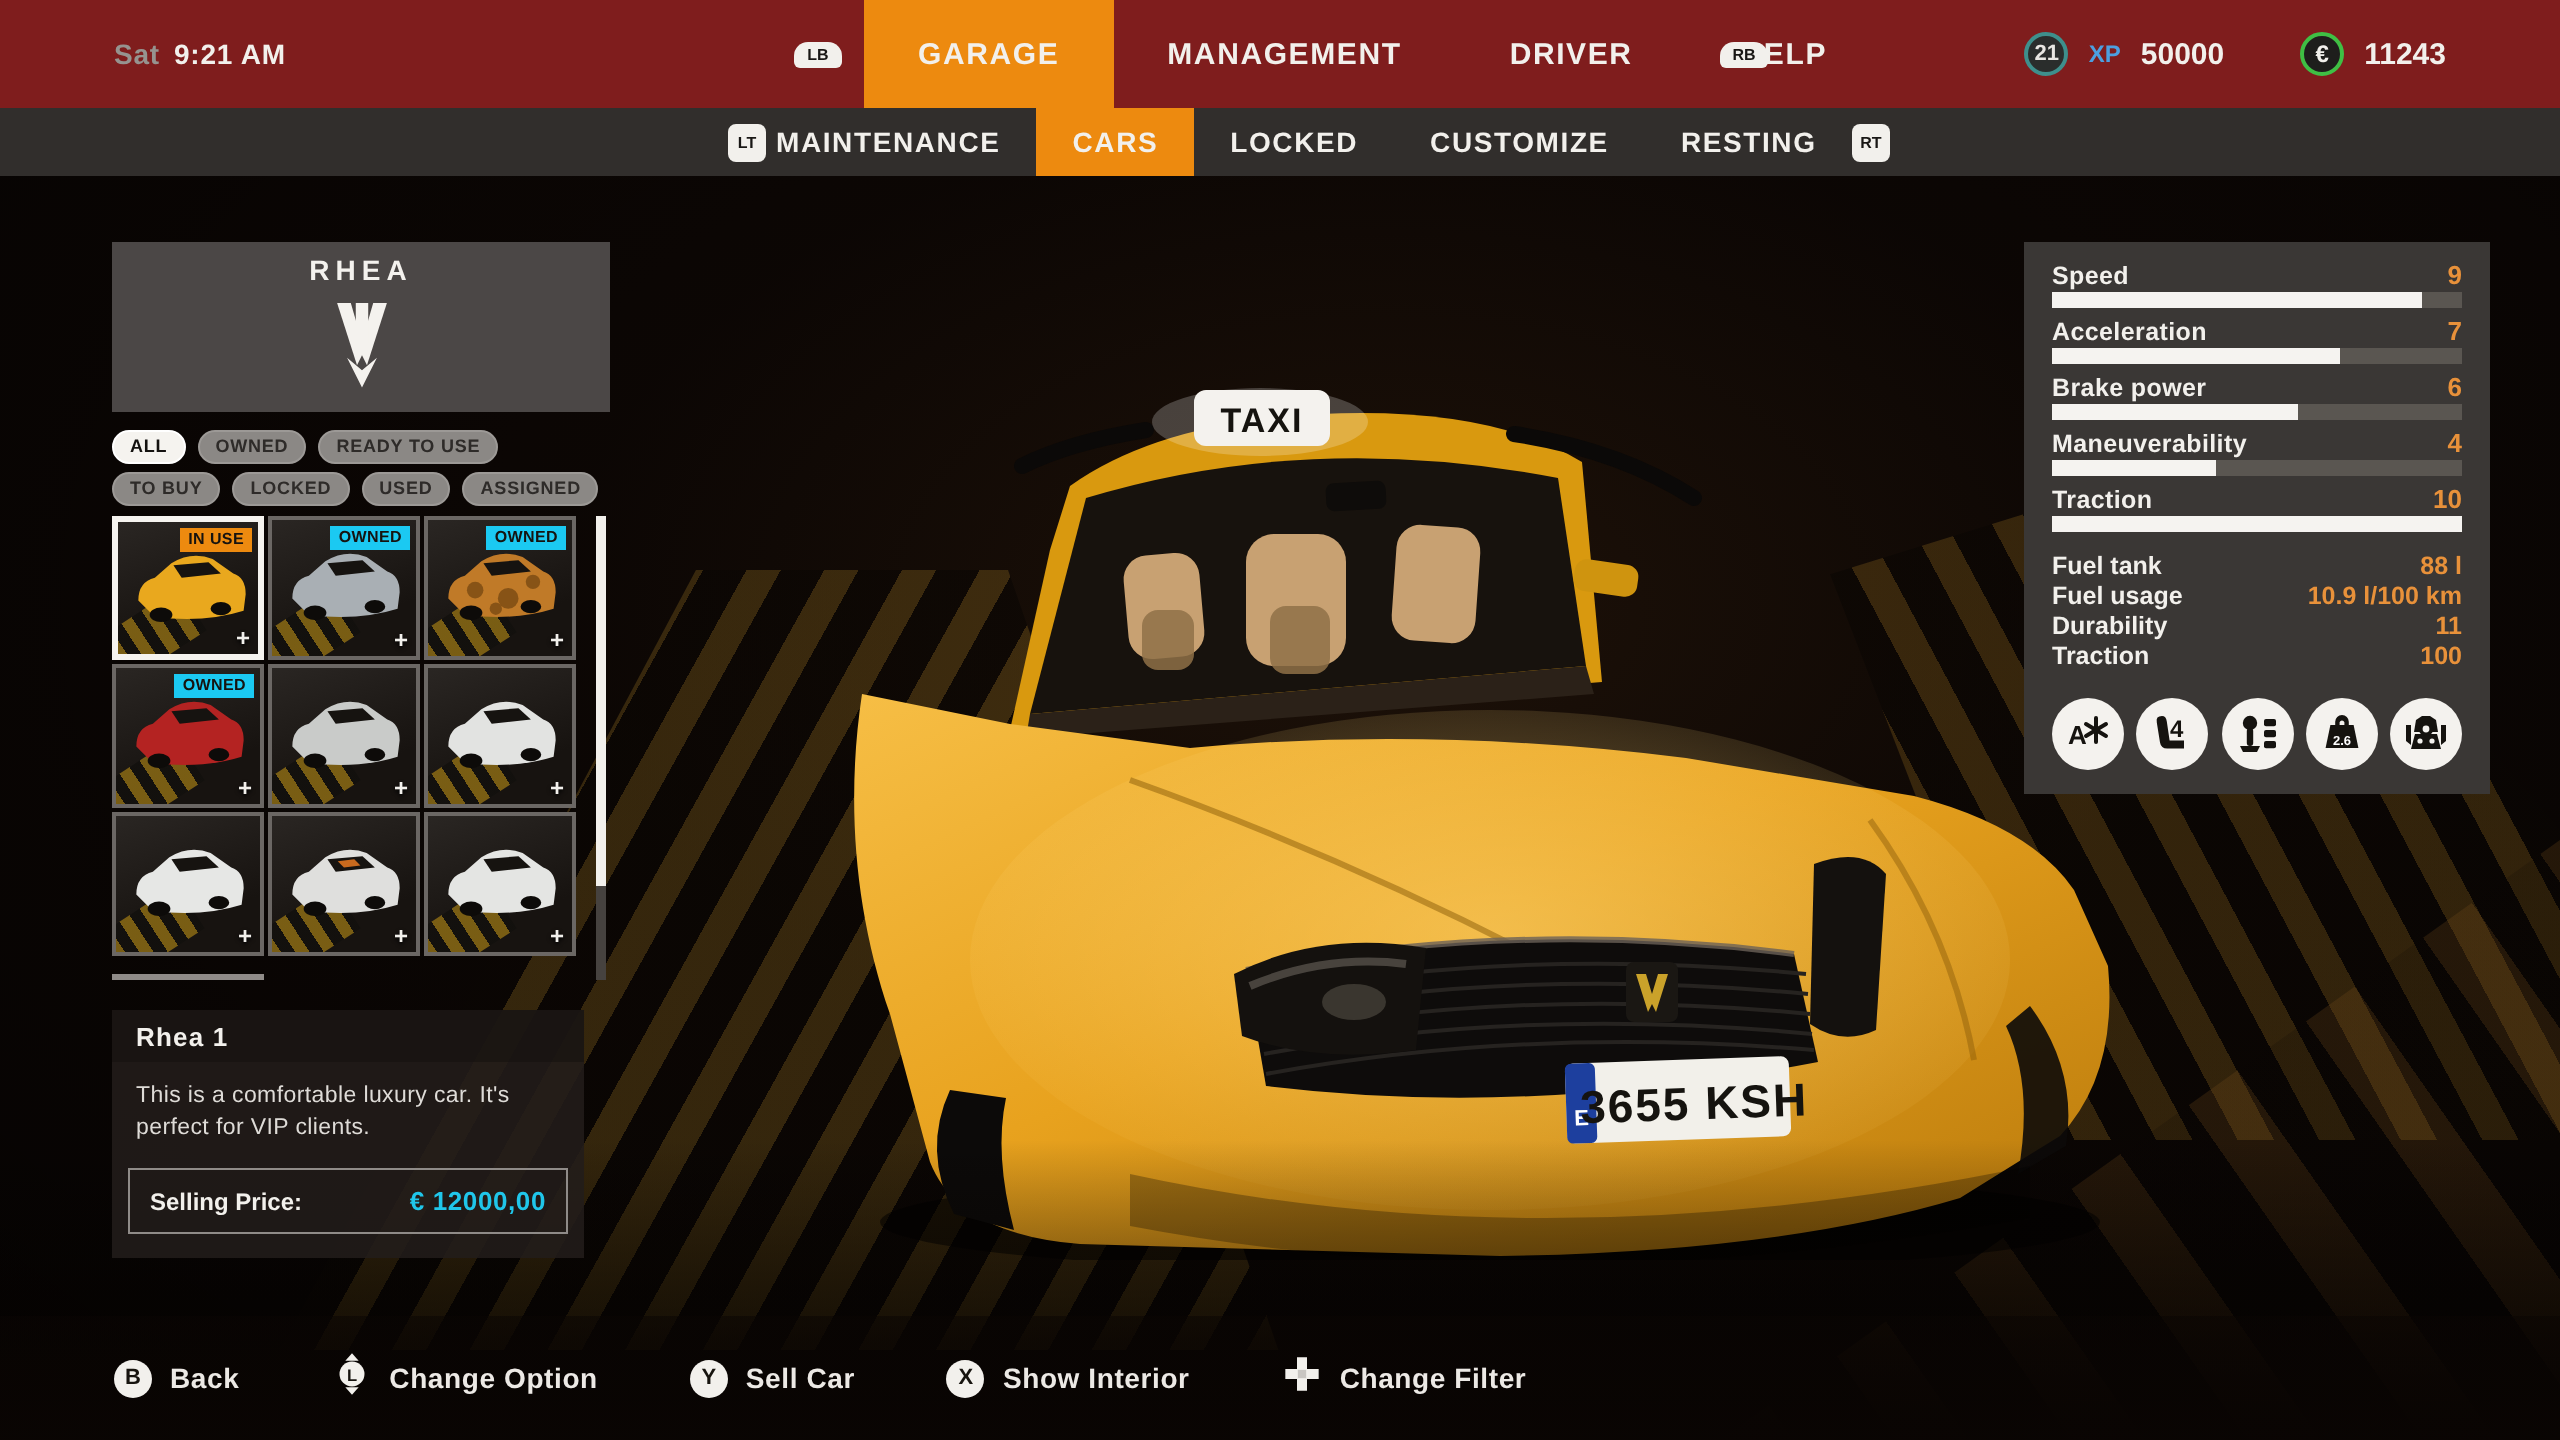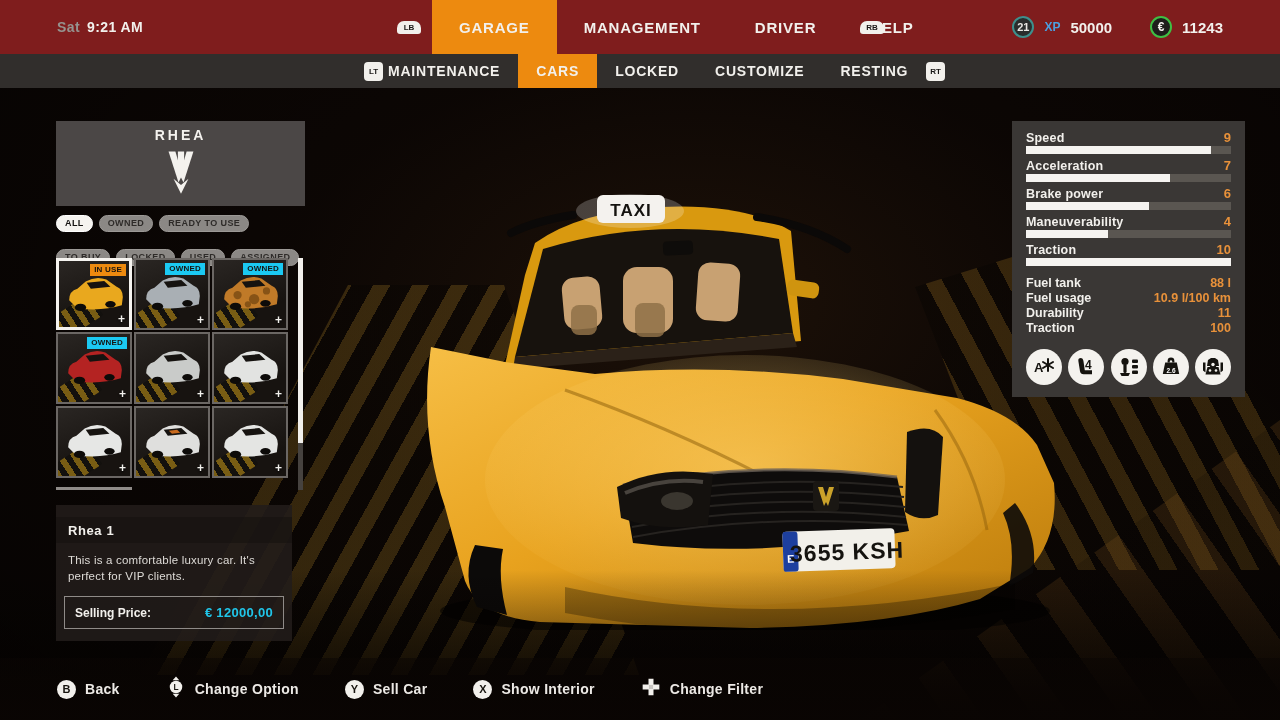--- a/index.html
+++ b/index.html
@@ -65,21 +65,21 @@
   .subnav-tab.active { background:var(--accent); }
 
   
   .brand-box { position:absolute; left:56px; top:121px; width:249px; height:85px;
     background:#4b4746; display:flex; flex-direction:column; align-items:center;
     justify-content:center; z-index:10; }
   .brand-name { color:#f4f2ee; font-size:14px; font-weight:bold; letter-spacing:3px; }
   .brand-mark { margin-top:1px; }
 
   .chips { position:absolute; left:56px; top:215px; width:252px; display:flex;
-    flex-wrap:wrap; gap:17px 6px; z-index:10; }
+    flex-wrap:wrap; gap:4px 6px; z-index:10; }
   .chip { padding:2px 8px 3px; border-radius:9px; background:#8b8885; border:1px solid #9c9996;
     color:#2e2b29; font-size:9px; font-weight:bold; letter-spacing:.4px; cursor:pointer; white-space:nowrap; }
   .chip.active { background:#f5f3ef; border-color:#ffffff; color:#141210; }
 
   .car-grid { position:absolute; left:56px; top:258px; width:232px; display:grid;
     grid-template-columns:repeat(3,76px); grid-auto-rows:72px; gap:2px; z-index:10; }
   .car-cell { position:relative; border:2px solid #6b6764;
     background:linear-gradient(160deg,#2a2623,#171310 70%); overflow:hidden; cursor:pointer; }
   .car-cell.selected { border:3px solid #f5f3ef; }
   .thumb-stripe { position:absolute; left:-16px; bottom:-6px; width:58px; height:26px;
@@ -92,21 +92,21 @@
   .thumb-badge.owned { background:#1bc9f2; }
   .thumb-plus { position:absolute; right:4px; bottom:1px; color:#f2f0ec; font-size:12px;
     font-weight:bold; text-shadow:0 1px 2px #000; }
   .grid-scrollbar { position:absolute; left:298px; top:258px; width:5px; height:232px;
     background:#46423f; z-index:10; }
   .grid-scrollbar .thumbbar { position:absolute; left:0; top:0; width:5px; height:185px; background:#f2f0ec; }
   .grid-indicator { position:absolute; left:56px; top:487px; width:76px; height:3px;
     background:#8f8b88; z-index:10; }
 
   .info-panel { position:absolute; left:56px; top:505px; width:236px;
-    background:rgba(34,29,26,.88); padding:12px 0 12px; z-index:10; }
+    background:rgba(34,29,26,.88); padding:0 0 12px; z-index:10; }
   .info-title { padding:6px 12px 5px; color:#f2f0ec; font-size:13px; font-weight:bold;
     letter-spacing:.6px; background:rgba(20,16,14,.55); }
   .info-desc { padding:9px 12px 2px; color:#dedbd7; font-size:11.5px; line-height:1.4;
     letter-spacing:.2px; }
   .price-box { margin:10px 8px 0; border:1px solid #8f8b88; padding:8px 10px;
     display:flex; justify-content:space-between; align-items:center; }
   .price-label { color:#f2f0ec; font-size:12px; font-weight:bold; }
   .price-value { color:var(--cyan); font-size:13px; font-weight:bold; letter-spacing:.3px; }
 
   

